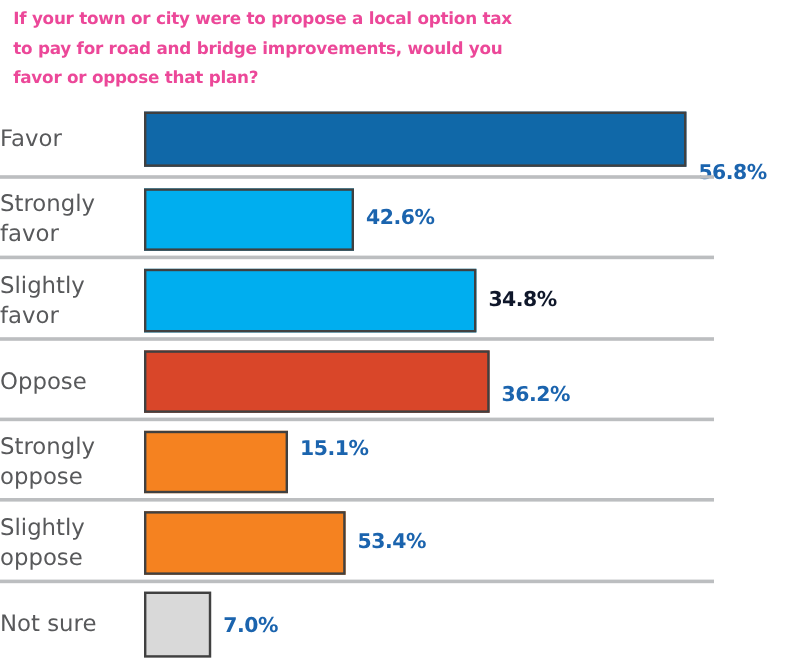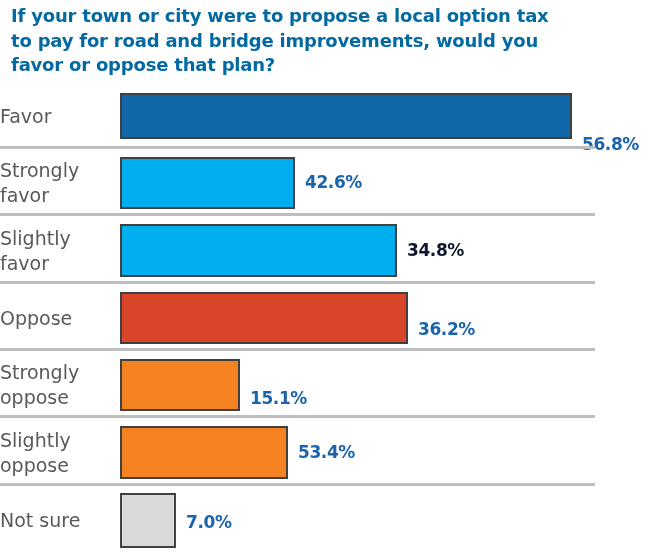--- a/index.html
+++ b/index.html
@@ -21,24 +21,24 @@
     position: relative;
     box-sizing: border-box;
   }
 
   
   #chart-title {
     position: absolute;
     left: 11px;
     top: 4px;
     width: 620px;
-    color: #0369a1;
+    color: #ec4899;
     font-family: "DejaVu Sans", sans-serif;
     font-weight: bold;
-    font-size: 18px;
+    font-size: 14px;
     line-height: 24.5px;
     letter-spacing: -0.2px;
     white-space: pre-line;
   }
 
   
   #plot-area {
     position: absolute;
     left: 0;
     top: 85px;
@@ -123,21 +123,21 @@
         <div class="row-separator" style="background: rgb(188, 190, 192);"></div>
         <div class="row-label" style="color: rgb(88, 89, 91); top: 24.5px;">Oppose</div>
         <div class="bar" style="left: 120px; top: 11px; height: 52px; width: 288px; background-color: rgb(217, 70, 41); border-color: rgb(64, 64, 64);"></div>
         <div class="bar-value" style="color: rgb(27, 100, 174); left: 418px; top: 38px;">36.2%</div>
       </div>
       <div class="bar-row" style="top: 263px; height: 67px;">
         <div class="row-separator" style="background: rgb(188, 190, 192);"></div>
         <div class="row-label" style="color: rgb(88, 89, 91); top: 12px;">Strongly
 oppose</div>
         <div class="bar" style="left: 120px; top: 11px; height: 52px; width: 120px; background-color: rgb(245, 130, 32); border-color: rgb(64, 64, 64);"></div>
-        <div class="bar-value" style="color: rgb(27, 100, 174); left: 250px; top: 40px;">15.1%</div>
+        <div class="bar-value" style="color: rgb(27, 100, 174); left: 250px; top: 16px;">15.1%</div>
       </div>
       <div class="bar-row" style="top: 330px; height: 68px;">
         <div class="row-separator" style="background: rgb(188, 190, 192);"></div>
         <div class="row-label" style="color: rgb(88, 89, 91); top: 12.5px;">Slightly
 oppose</div>
         <div class="bar" style="left: 120px; top: 11px; height: 53px; width: 168px; background-color: rgb(245, 130, 32); border-color: rgb(64, 64, 64);"></div>
         <div class="bar-value" style="color: rgb(27, 100, 174); left: 298px; top: 26.5px;">53.4%</div>
       </div>
       <div class="bar-row" style="top: 398px; height: 69px;">
         <div class="row-separator" style="background: rgb(188, 190, 192);"></div>

